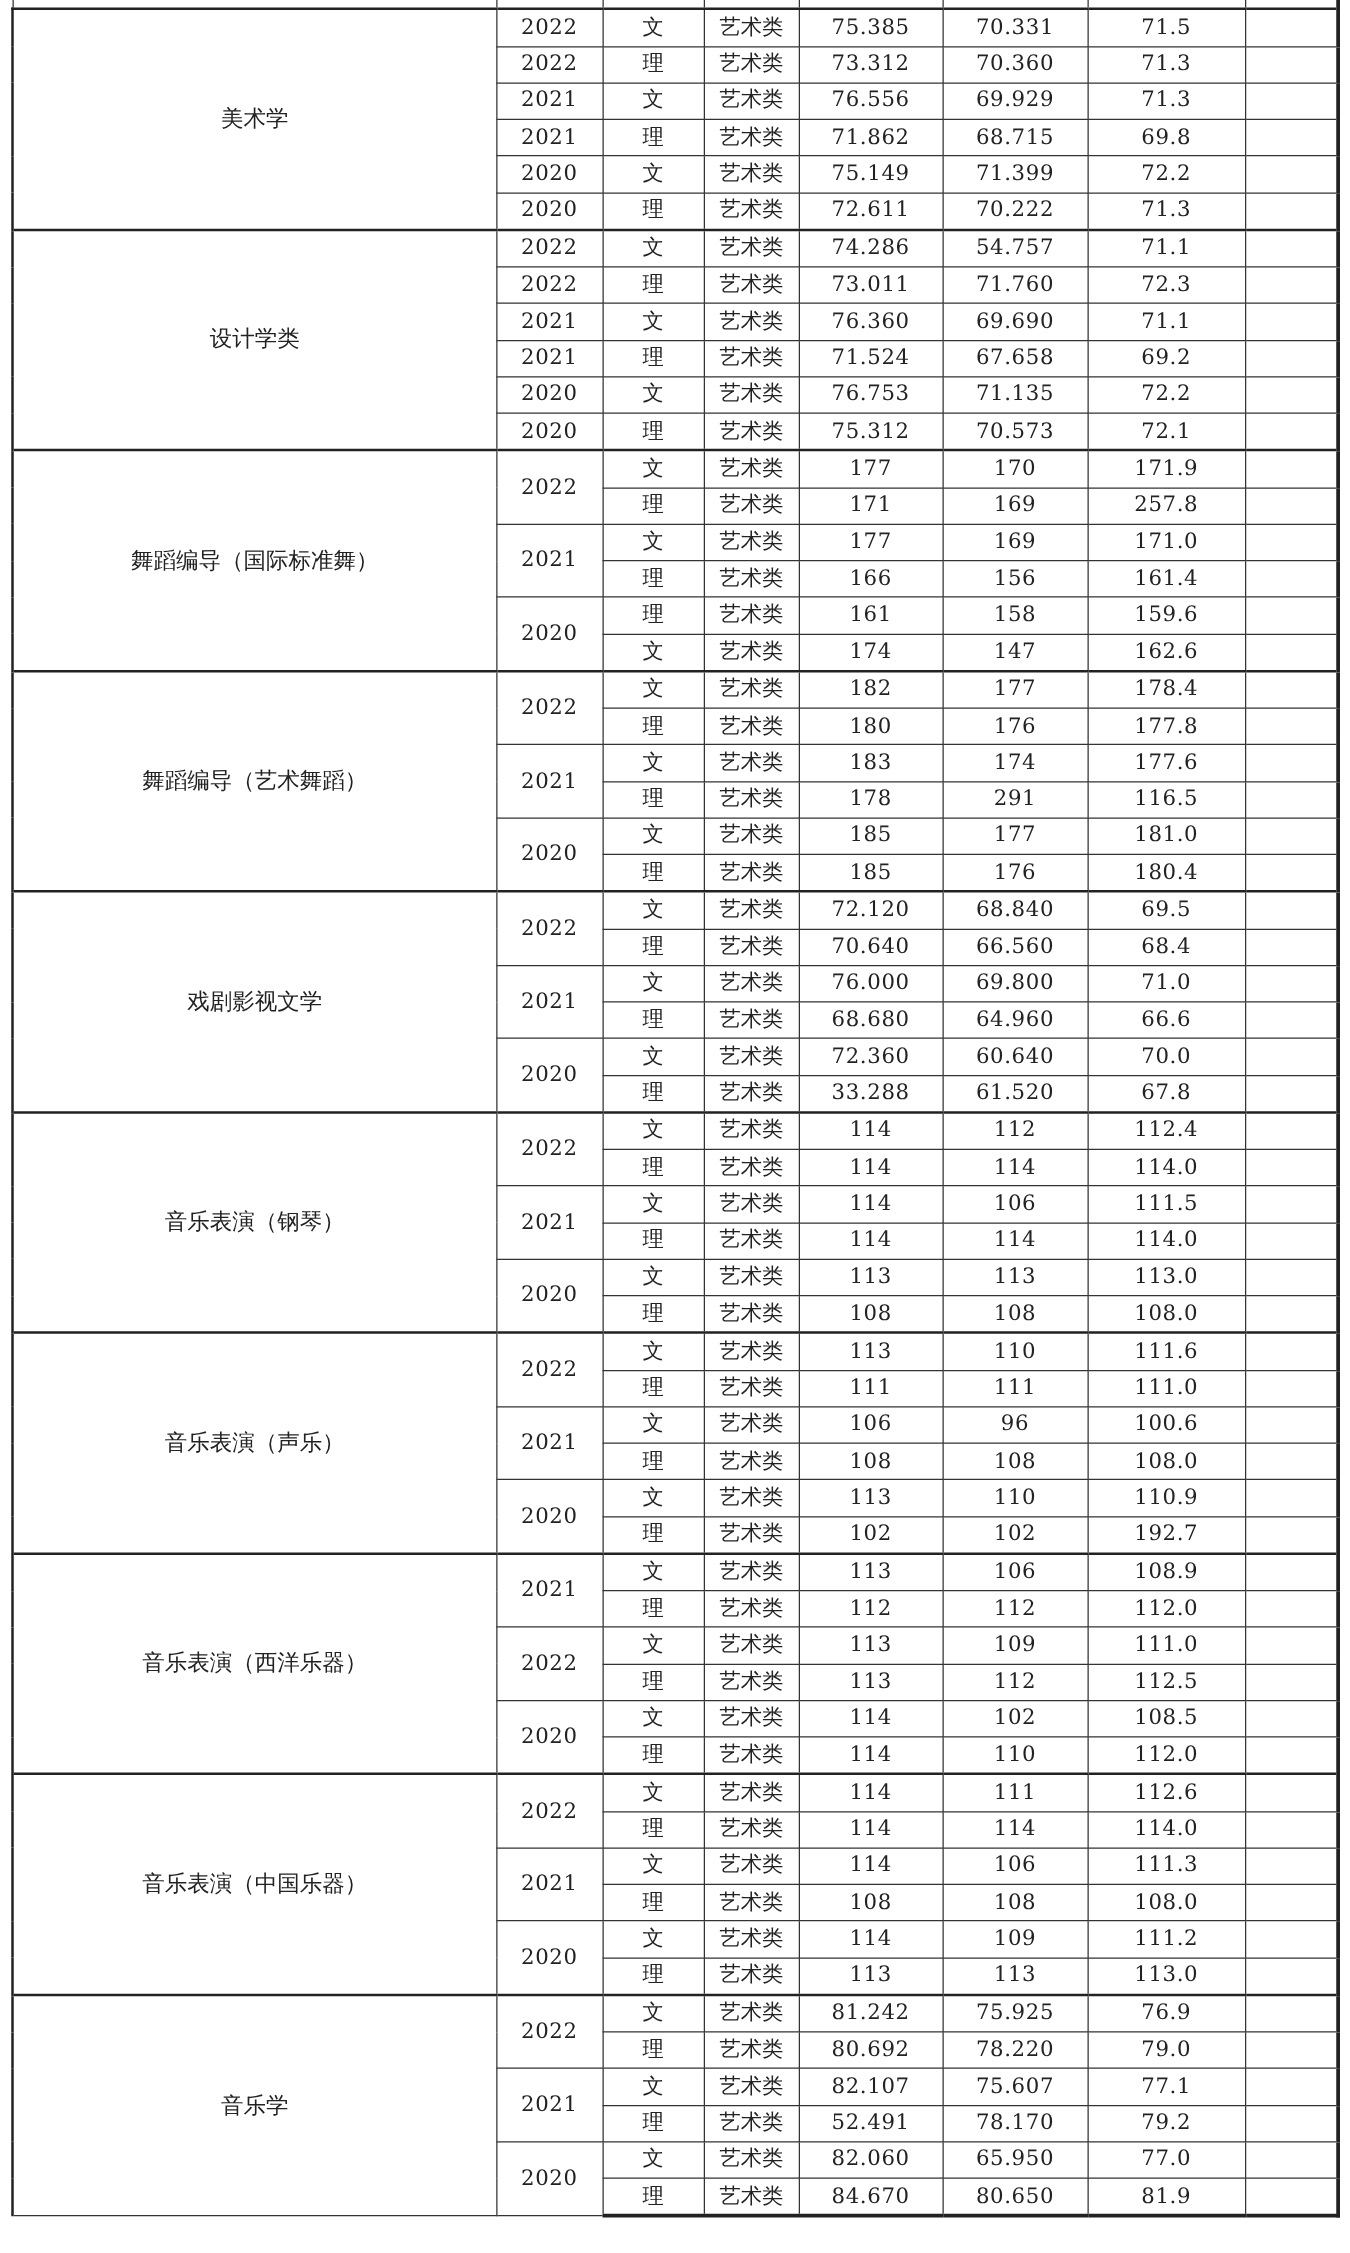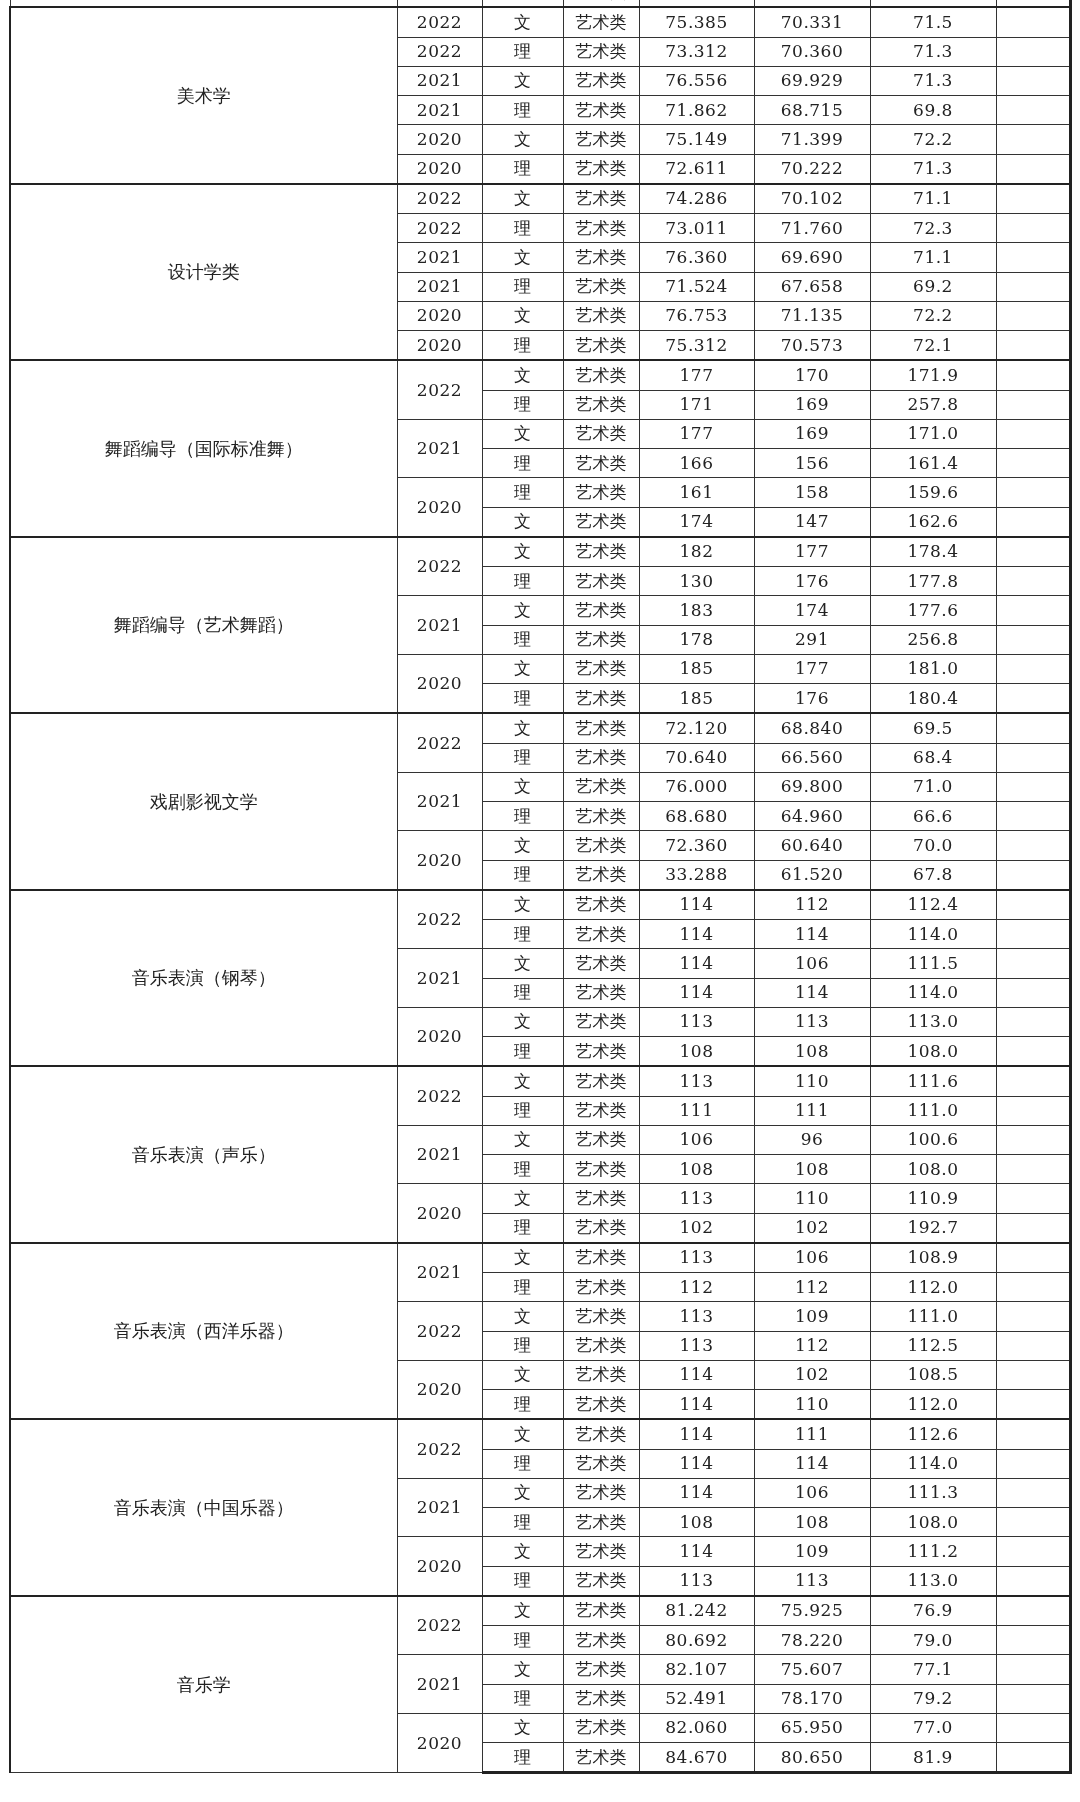--- a/index.html
+++ b/index.html
@@ -96,21 +96,21 @@
           <td class="num">70.222</td>
           <td class="num">71.3</td>
           <td class="last"></td>
         </tr>
         <tr class="group-start">
           <td class="major" rowspan="6">设计学类</td>
           <td class="year num">2022</td>
           <td>文</td>
           <td>艺术类</td>
           <td class="num">74.286</td>
-          <td class="num">70.102</td>
+          <td class="num">54.757</td>
           <td class="num">71.1</td>
           <td class="last"></td>
         </tr>
         <tr>
           <td class="year num">2022</td>
           <td>理</td>
           <td>艺术类</td>
           <td class="num">73.011</td>
           <td class="num">71.760</td>
           <td class="num">72.3</td>
@@ -210,40 +210,40 @@
           <td>文</td>
           <td>艺术类</td>
           <td class="num">182</td>
           <td class="num">177</td>
           <td class="num">178.4</td>
           <td class="last"></td>
         </tr>
         <tr>
           <td>理</td>
           <td>艺术类</td>
-          <td class="num">130</td>
+          <td class="num">180</td>
           <td class="num">176</td>
           <td class="num">177.8</td>
           <td class="last"></td>
         </tr>
         <tr>
           <td class="year num" rowspan="2">2021</td>
           <td>文</td>
           <td>艺术类</td>
           <td class="num">183</td>
           <td class="num">174</td>
           <td class="num">177.6</td>
           <td class="last"></td>
         </tr>
         <tr>
           <td>理</td>
           <td>艺术类</td>
           <td class="num">178</td>
           <td class="num">291</td>
-          <td class="num">256.8</td>
+          <td class="num">116.5</td>
           <td class="last"></td>
         </tr>
         <tr>
           <td class="year num" rowspan="2">2020</td>
           <td>文</td>
           <td>艺术类</td>
           <td class="num">185</td>
           <td class="num">177</td>
           <td class="num">181.0</td>
           <td class="last"></td>

